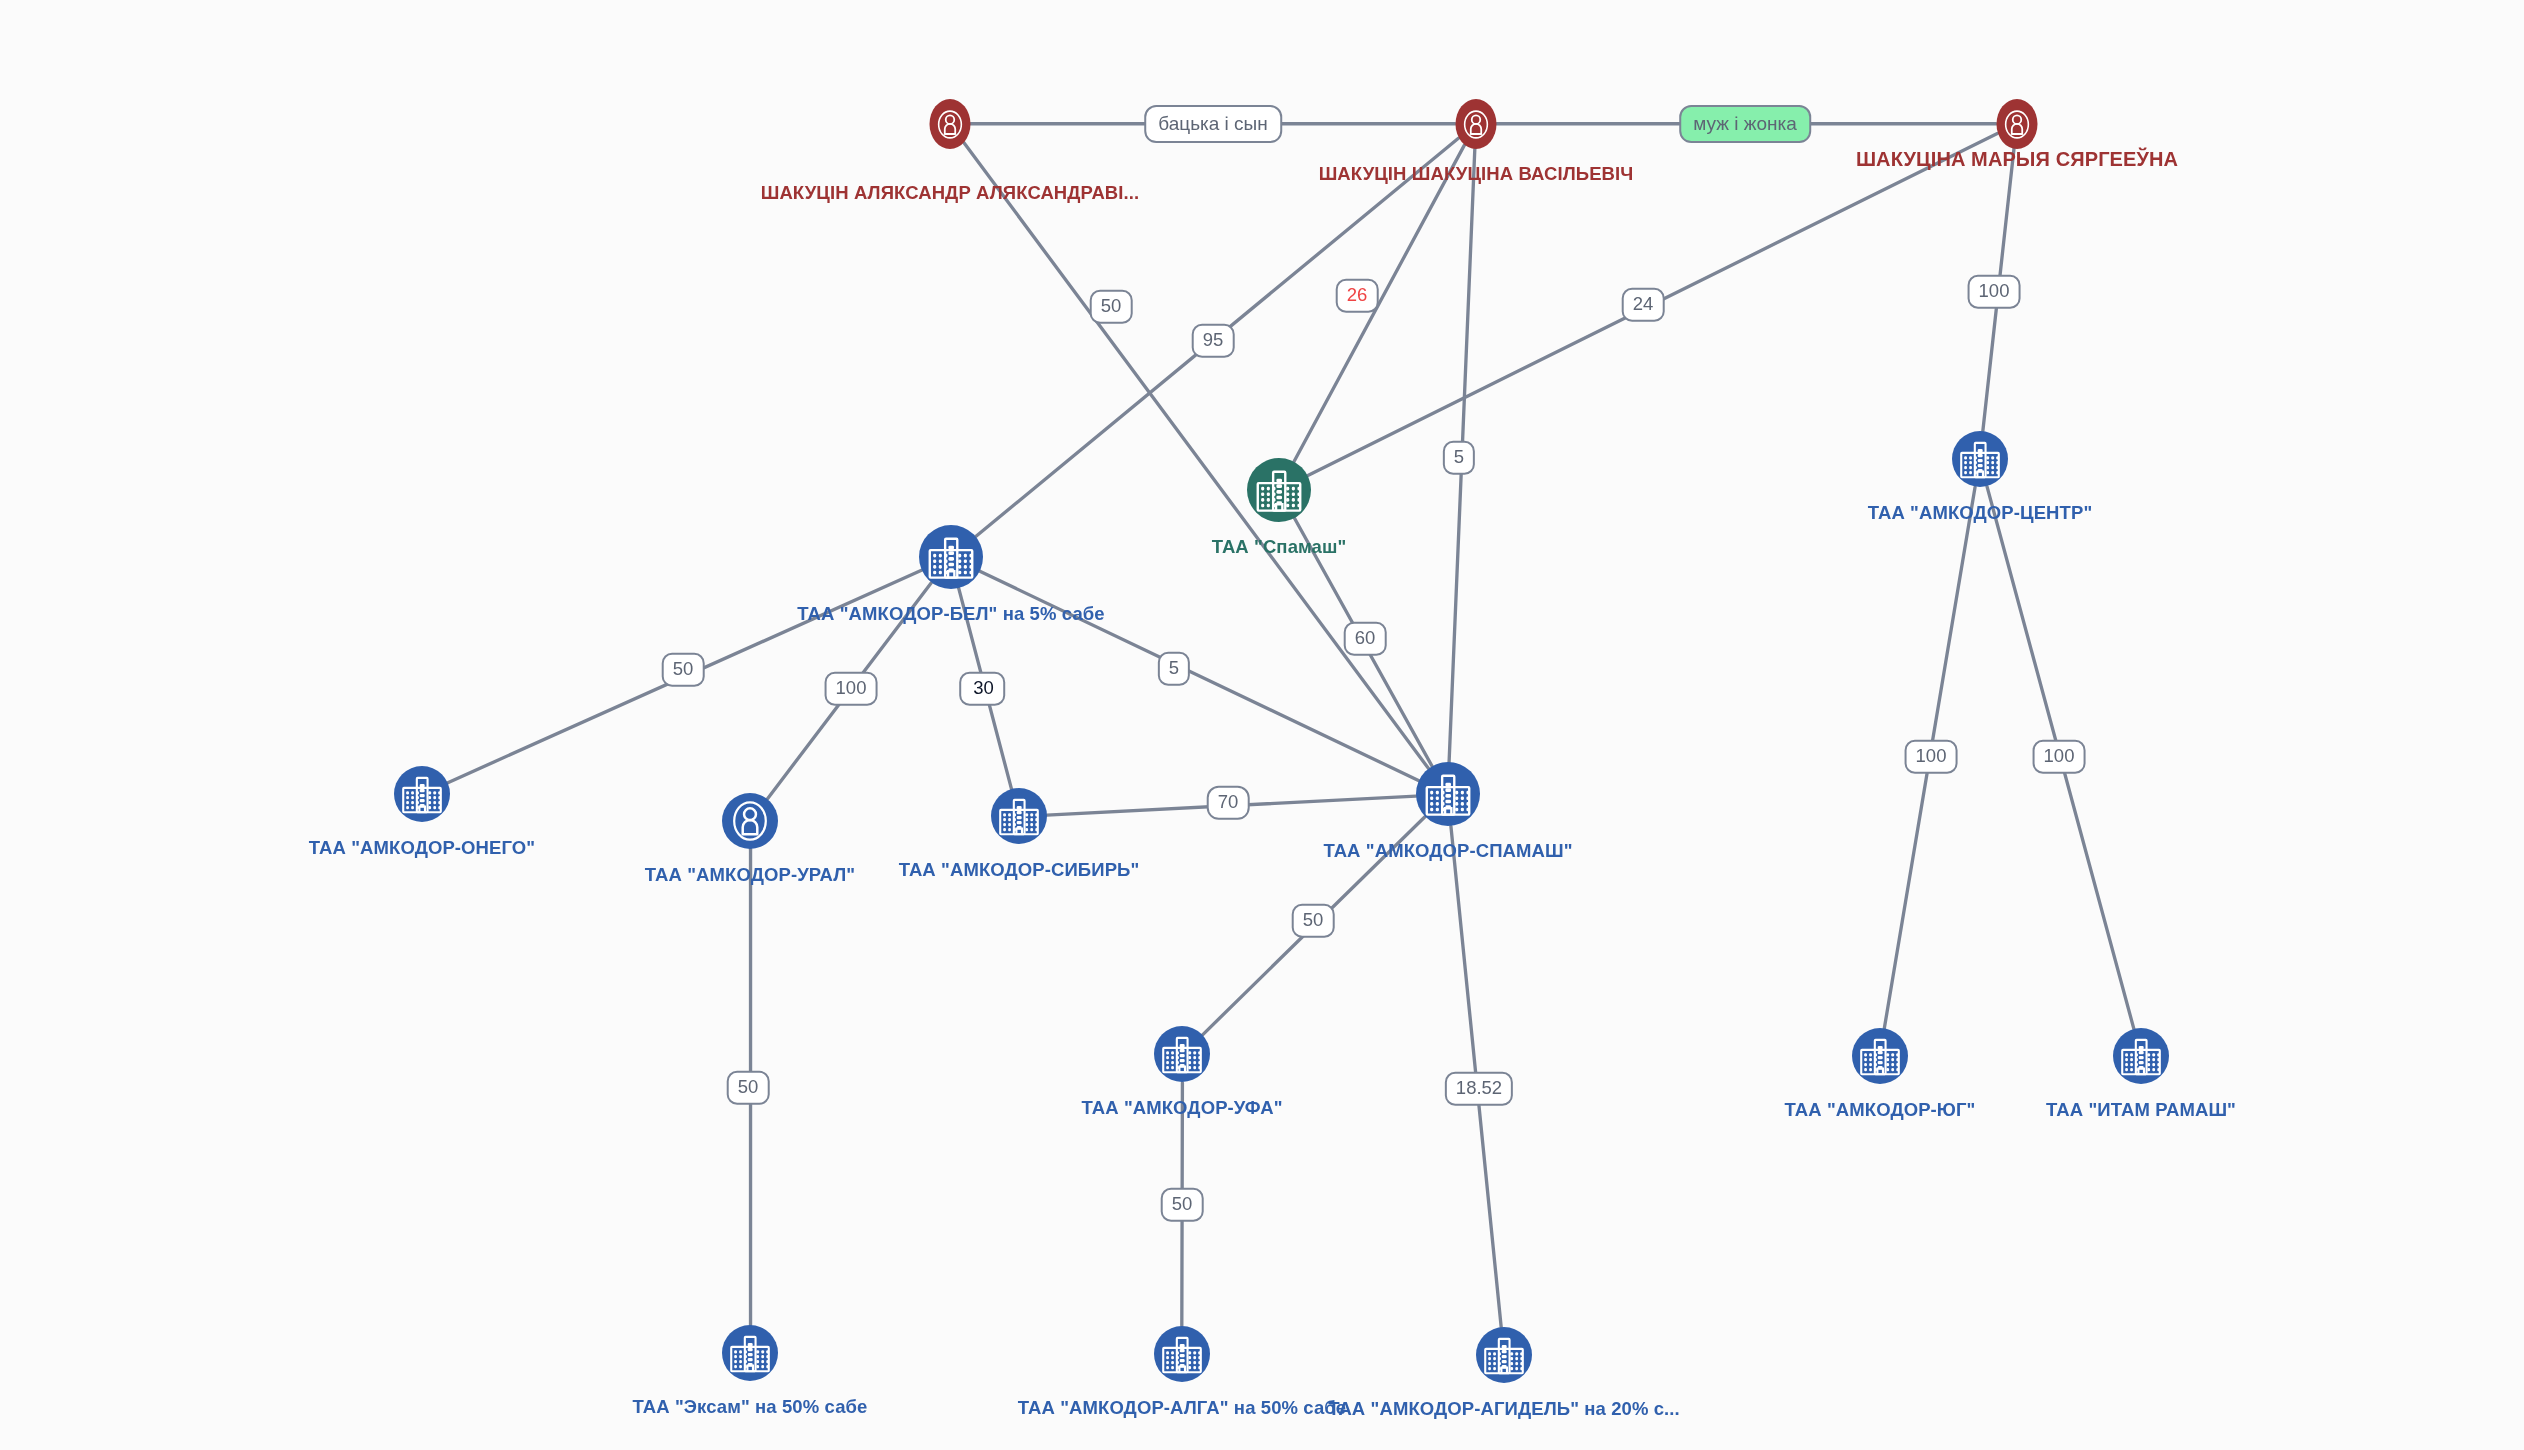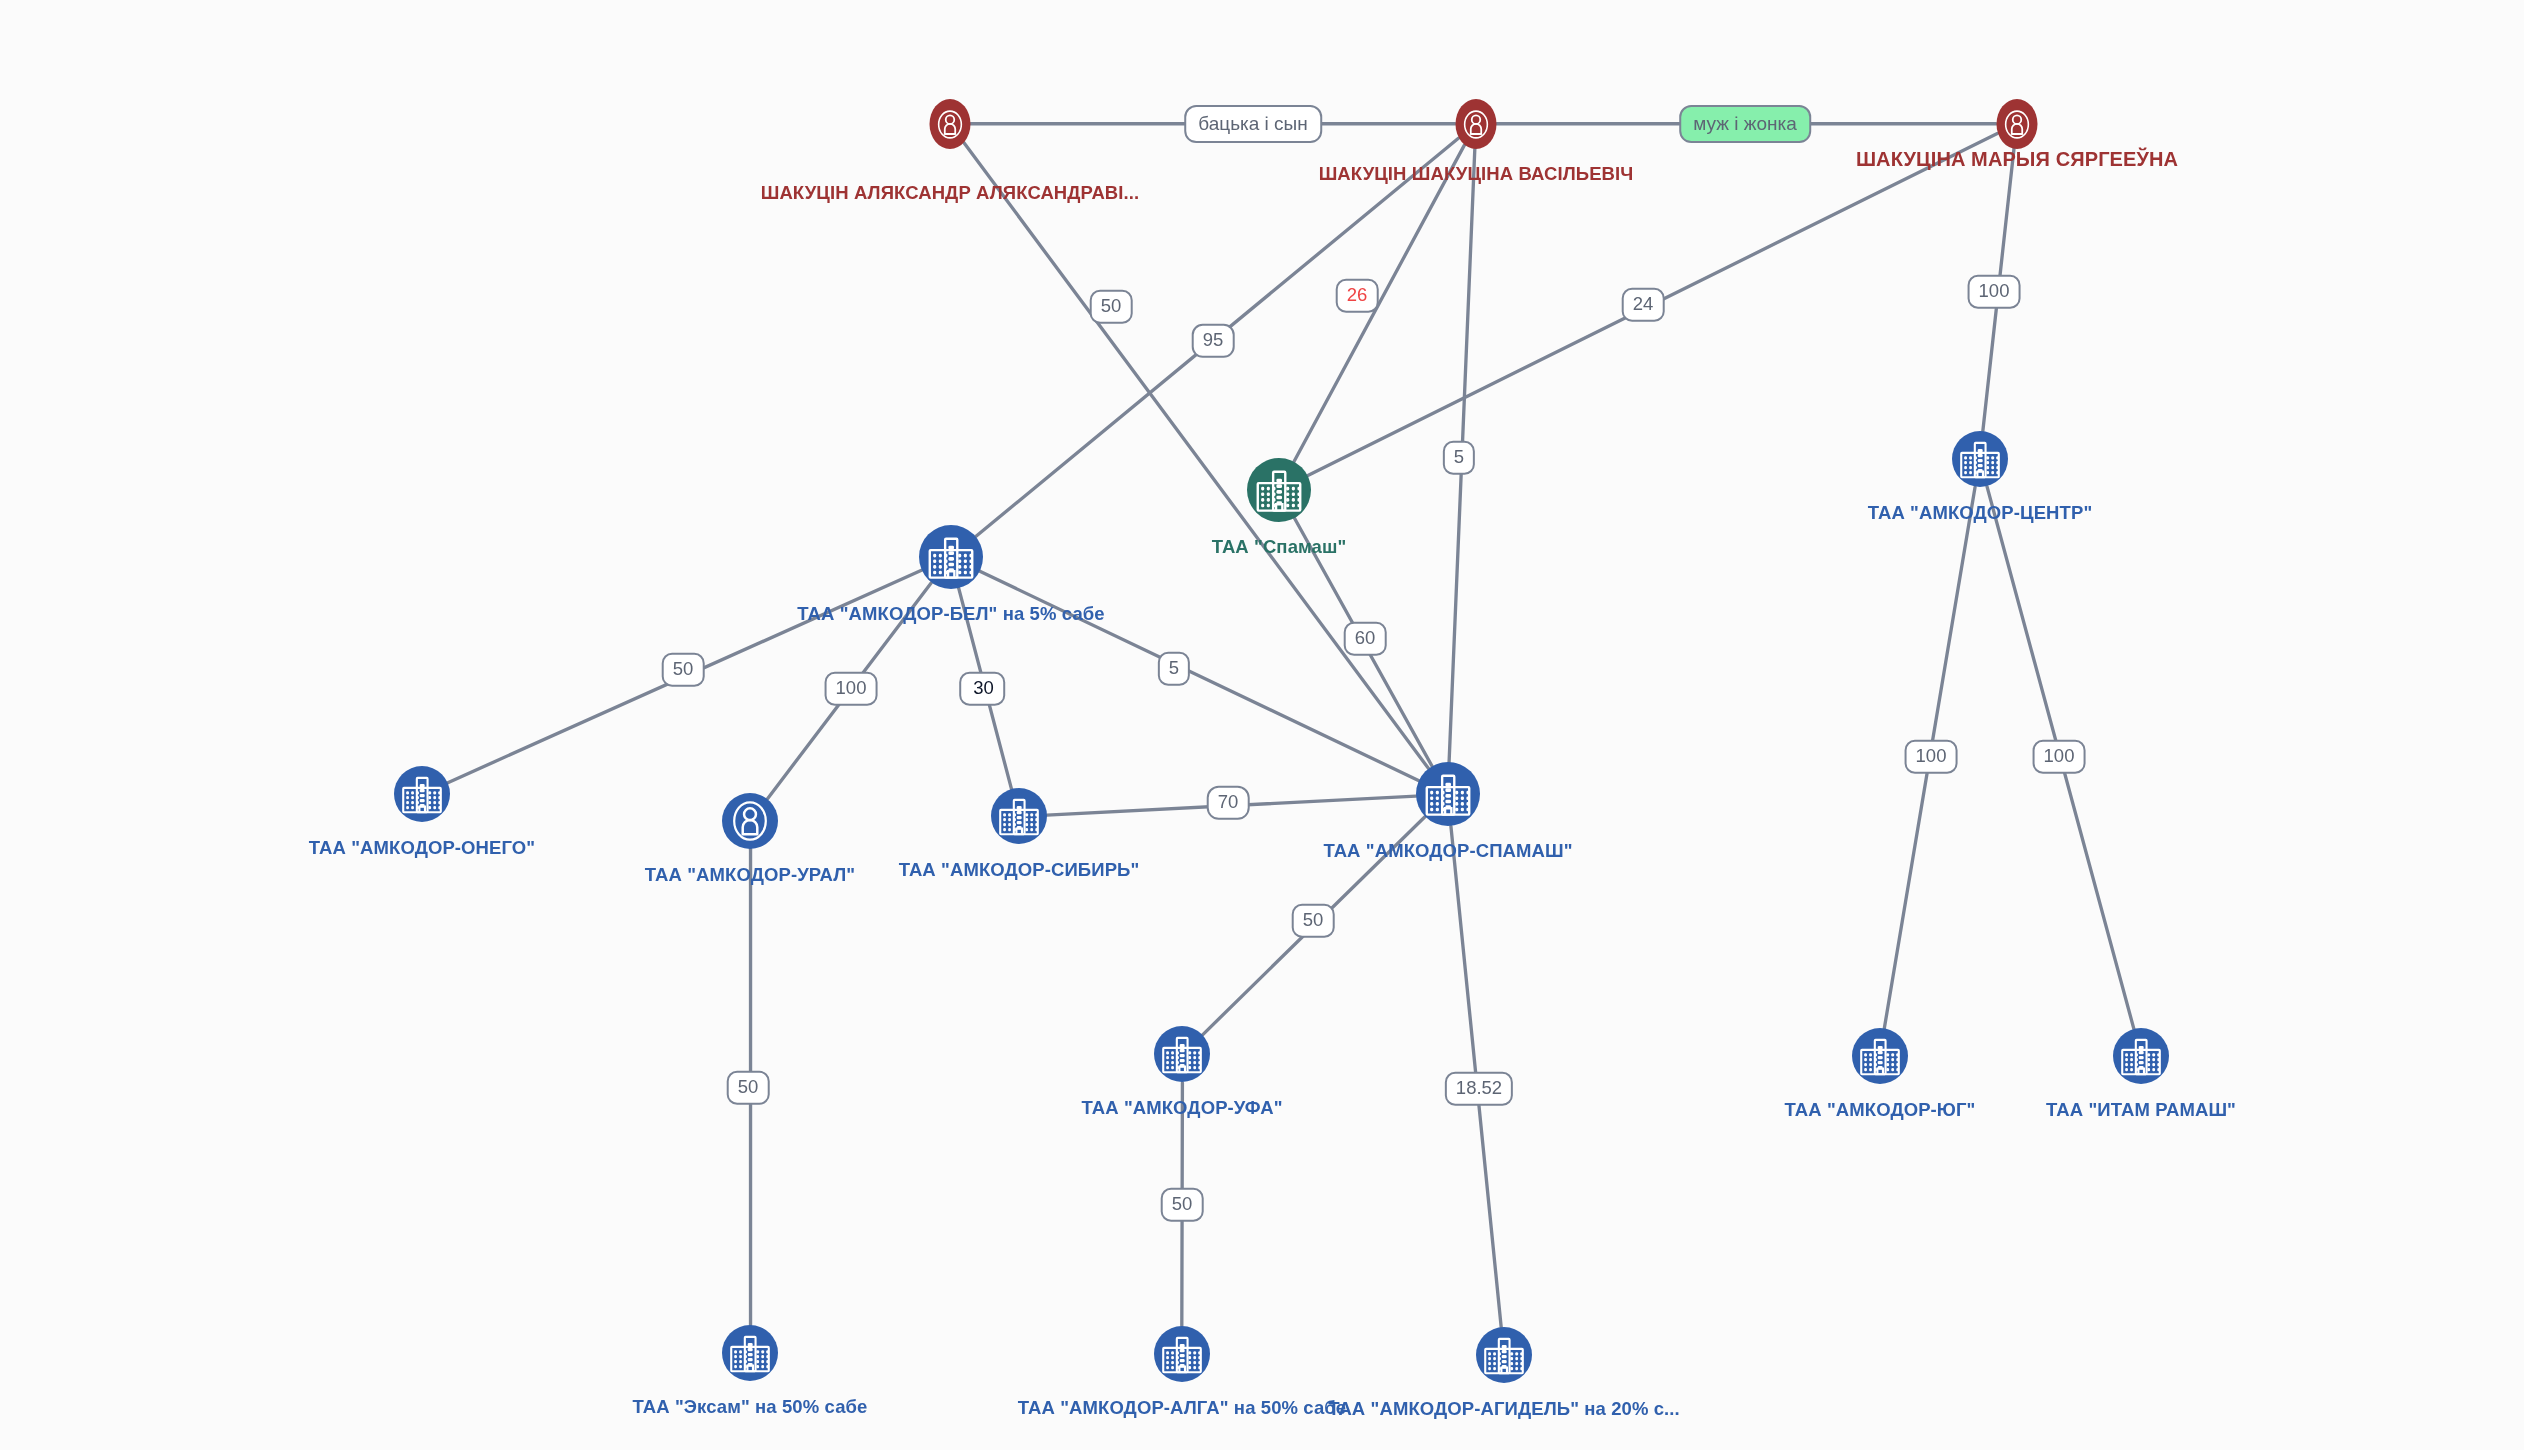--- a/index.html
+++ b/index.html
@@ -549,24 +549,24 @@
             <rect x="21.6" y="24" width="5.2" height="3.4" rx="1.3" fill="#ffffff"></rect>
             <rect x="21.6" y="29.200000000000003" width="5.2" height="3.4" rx="1.3" fill="#ffffff"></rect>
             <rect x="21.6" y="34.4" width="5.2" height="3.4" rx="1.3" fill="#ffffff"></rect>
             <path d="M21.3 43 L21.3 37.2 h5.8 L27.1 43" fill="none" stroke="#ffffff" stroke-width="2.2"></path>
           </svg>
         </div>
         <div class="node-label" style="margin-top: 43px; font-size: 18.5px; color: rgb(48, 96, 173);">ТАА "АМКОДОР-АГИДЕЛЬ" на 20% с...</div>
       </div>
     </div>
   <div id="edgelabels">
-      <div class="edge-label rel" style="left: 1213px; top: 124px; border-color: rgb(123, 132, 149); color: rgb(93, 101, 116); background: rgb(255, 255, 255); margin-left: 40px;">бацька і сын</div>
+      <div class="edge-label rel" style="left: 1213px; top: 124px; border-color: rgb(123, 132, 149); color: rgb(93, 101, 116); background: rgb(255, 255, 255);">бацька і сын</div>
       <div class="edge-label rel" style="left: 1745px; top: 124px; border-color: rgb(123, 132, 149); color: rgb(93, 101, 116); background: #86efac;">муж і жонка</div>
       <div class="edge-label" style="left: 1111px; top: 307px; border-color: rgb(123, 132, 149); color: rgb(93, 101, 116); background: rgb(255, 255, 255);">50</div>
-      <div class="edge-label" style="left: 1213px; top: 341px; border-color: rgb(123, 132, 149); color: rgb(93, 101, 116); background: rgb(255, 255, 255); border-radius: 11px;">95</div>
+      <div class="edge-label" style="left: 1213px; top: 341px; border-color: rgb(123, 132, 149); color: rgb(93, 101, 116); background: rgb(255, 255, 255);">95</div>
       <div class="edge-label" style="left: 1357px; top: 296px; border-color: rgb(123, 132, 149); color: #ef4444; background: rgb(255, 255, 255);">26</div>
       <div class="edge-label" style="left: 1459px; top: 458px; border-color: rgb(123, 132, 149); color: rgb(93, 101, 116); background: rgb(255, 255, 255);">5</div>
       <div class="edge-label" style="left: 1643px; top: 305px; border-color: rgb(123, 132, 149); color: rgb(93, 101, 116); background: rgb(255, 255, 255);">24</div>
       <div class="edge-label" style="left: 1994px; top: 292px; border-color: rgb(123, 132, 149); color: rgb(93, 101, 116); background: rgb(255, 255, 255);">100</div>
       <div class="edge-label" style="left: 683px; top: 670px; border-color: rgb(123, 132, 149); color: rgb(93, 101, 116); background: rgb(255, 255, 255);">50</div>
       <div class="edge-label" style="left: 851px; top: 689px; border-color: rgb(123, 132, 149); color: rgb(93, 101, 116); background: rgb(255, 255, 255);">100</div>
       <div class="edge-label" style="left: 982px; top: 689px; border-color: rgb(123, 132, 149); color: #0f172a; background: rgb(255, 255, 255); padding-left: 12px;">30</div>
       <div class="edge-label" style="left: 1174px; top: 669px; border-color: rgb(123, 132, 149); color: rgb(93, 101, 116); background: rgb(255, 255, 255);">5</div>
       <div class="edge-label" style="left: 1365px; top: 639px; border-color: rgb(123, 132, 149); color: rgb(93, 101, 116); background: rgb(255, 255, 255);">60</div>
       <div class="edge-label" style="left: 1228px; top: 803px; border-color: rgb(123, 132, 149); color: rgb(93, 101, 116); background: rgb(255, 255, 255); border-radius: 12px;">70</div>

